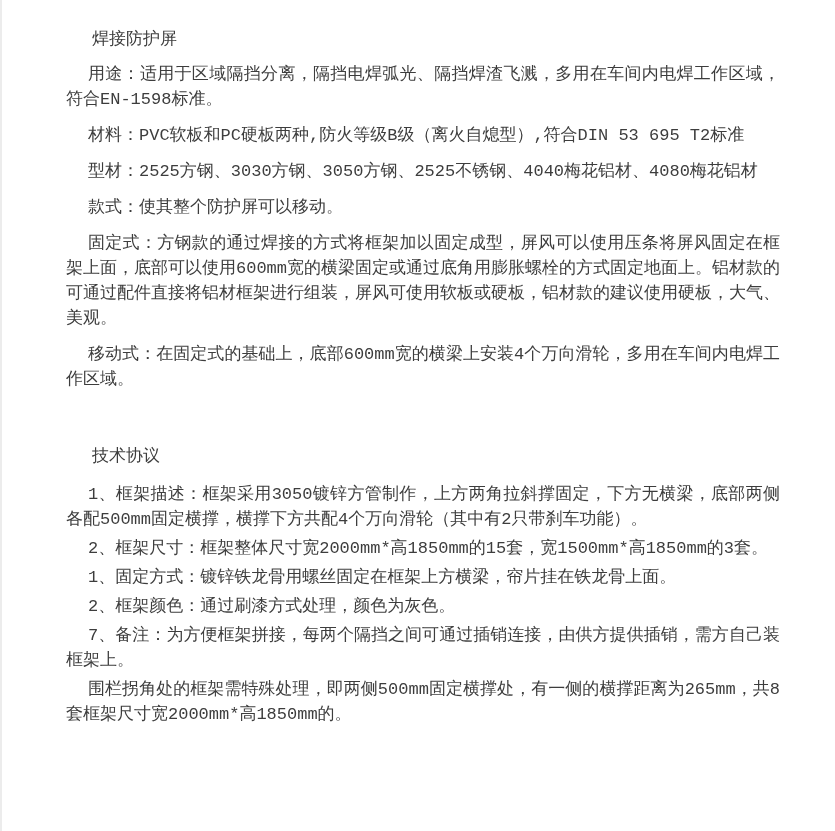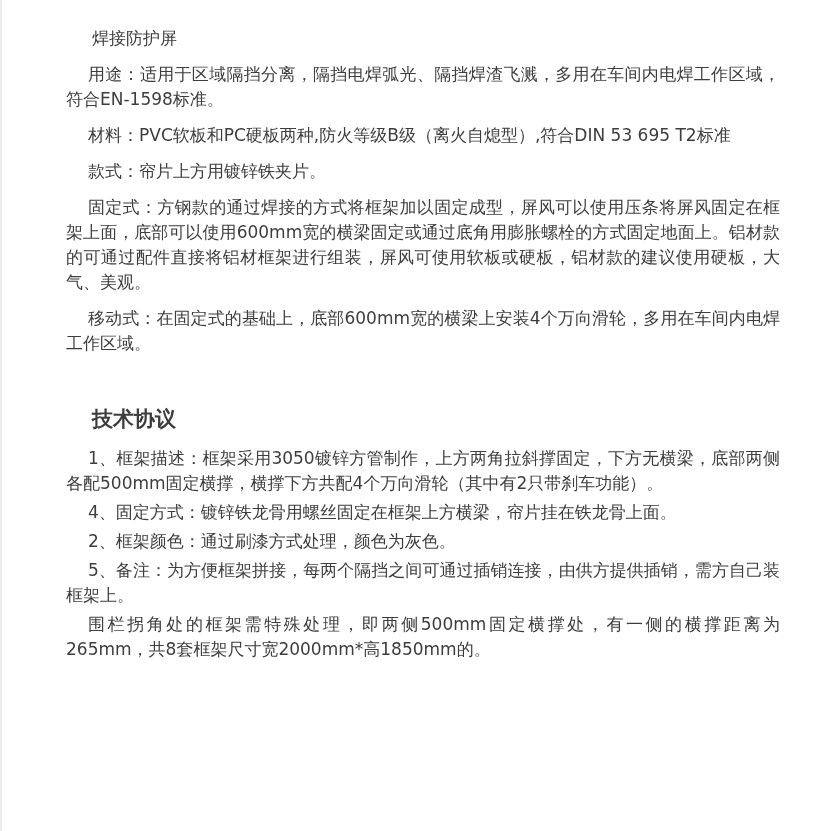--- a/index.html
+++ b/index.html
@@ -28,60 +28,63 @@
   .doc-title {
     font-size: 17px;
     font-weight: normal;
     margin: 0;
     text-indent: 26px;
     line-height: 25px;
   }
   .para {
     margin: 11px 0;
     text-indent: 22px;
+    font-family: Liberation Mono, monospace;
   }
   .para-fixed {
     margin-bottom: 9px;
   }
   .section-title {
-    font-size: 21px;
-    font-weight: bold;
+    font-size: 17px;
+    font-weight: normal;
     margin: 51px 0 14px 0;
     text-indent: 26px;
     line-height: 25px;
   }
   .tech-item {
     margin: 4px 0;
   }
 </style>
 </head>
 <body>
 
 <div class="page">
 
   <h1 class="doc-title">焊接防护屏</h1>
 
   <p class="para">用途：适用于区域隔挡分离，隔挡电焊弧光、隔挡焊渣飞溅，多用在车间内电焊工作区域，符合EN-1598标准。</p>
 
   <p class="para">材料：PVC软板和PC硬板两种,防火等级B级（离火自熄型）,符合DIN 53 695 T2标准</p>
 
+  <p class="para">型材：2525方钢、3030方钢、3050方钢、2525不锈钢、4040梅花铝材、4080梅花铝材</p>
 
-  <p class="para">款式：帘片上方用镀锌铁夹片。</p>
+  <p class="para">款式：使其整个防护屏可以移动。</p>
 
   <p class="para para-fixed">固定式：方钢款的通过焊接的方式将框架加以固定成型，屏风可以使用压条将屏风固定在框架上面，底部可以使用600mm宽的横梁固定或通过底角用膨胀螺栓的方式固定地面上。铝材款的可通过配件直接将铝材框架进行组装，屏风可使用软板或硬板，铝材款的建议使用硬板，大气、美观。</p>
 
   <p class="para">移动式：在固定式的基础上，底部600mm宽的横梁上安装4个万向滑轮，多用在车间内电焊工作区域。</p>
 
   <h2 class="section-title">技术协议</h2>
 
   <p class="para tech-item">1、框架描述：框架采用3050镀锌方管制作，上方两角拉斜撑固定，下方无横梁，底部两侧各配500mm固定横撑，横撑下方共配4个万向滑轮（其中有2只带刹车功能）。</p>
 
+  <p class="para tech-item">2、框架尺寸：框架整体尺寸宽2000mm*高1850mm的15套，宽1500mm*高1850mm的3套。</p>
 
 
-  <p class="para tech-item">4、固定方式：镀锌铁龙骨用螺丝固定在框架上方横梁，帘片挂在铁龙骨上面。</p>
+  <p class="para tech-item">1、固定方式：镀锌铁龙骨用螺丝固定在框架上方横梁，帘片挂在铁龙骨上面。</p>
 
   <p class="para tech-item">2、框架颜色：通过刷漆方式处理，颜色为灰色。</p>
 
-  <p class="para tech-item">5、备注：为方便框架拼接，每两个隔挡之间可通过插销连接，由供方提供插销，需方自己装框架上。</p>
+  <p class="para tech-item">7、备注：为方便框架拼接，每两个隔挡之间可通过插销连接，由供方提供插销，需方自己装框架上。</p>
 
   <p class="para tech-item">围栏拐角处的框架需特殊处理，即两侧500mm固定横撑处，有一侧的横撑距离为265mm，共8套框架尺寸宽2000mm*高1850mm的。</p>
 
 </div>
 
 </body></html>

